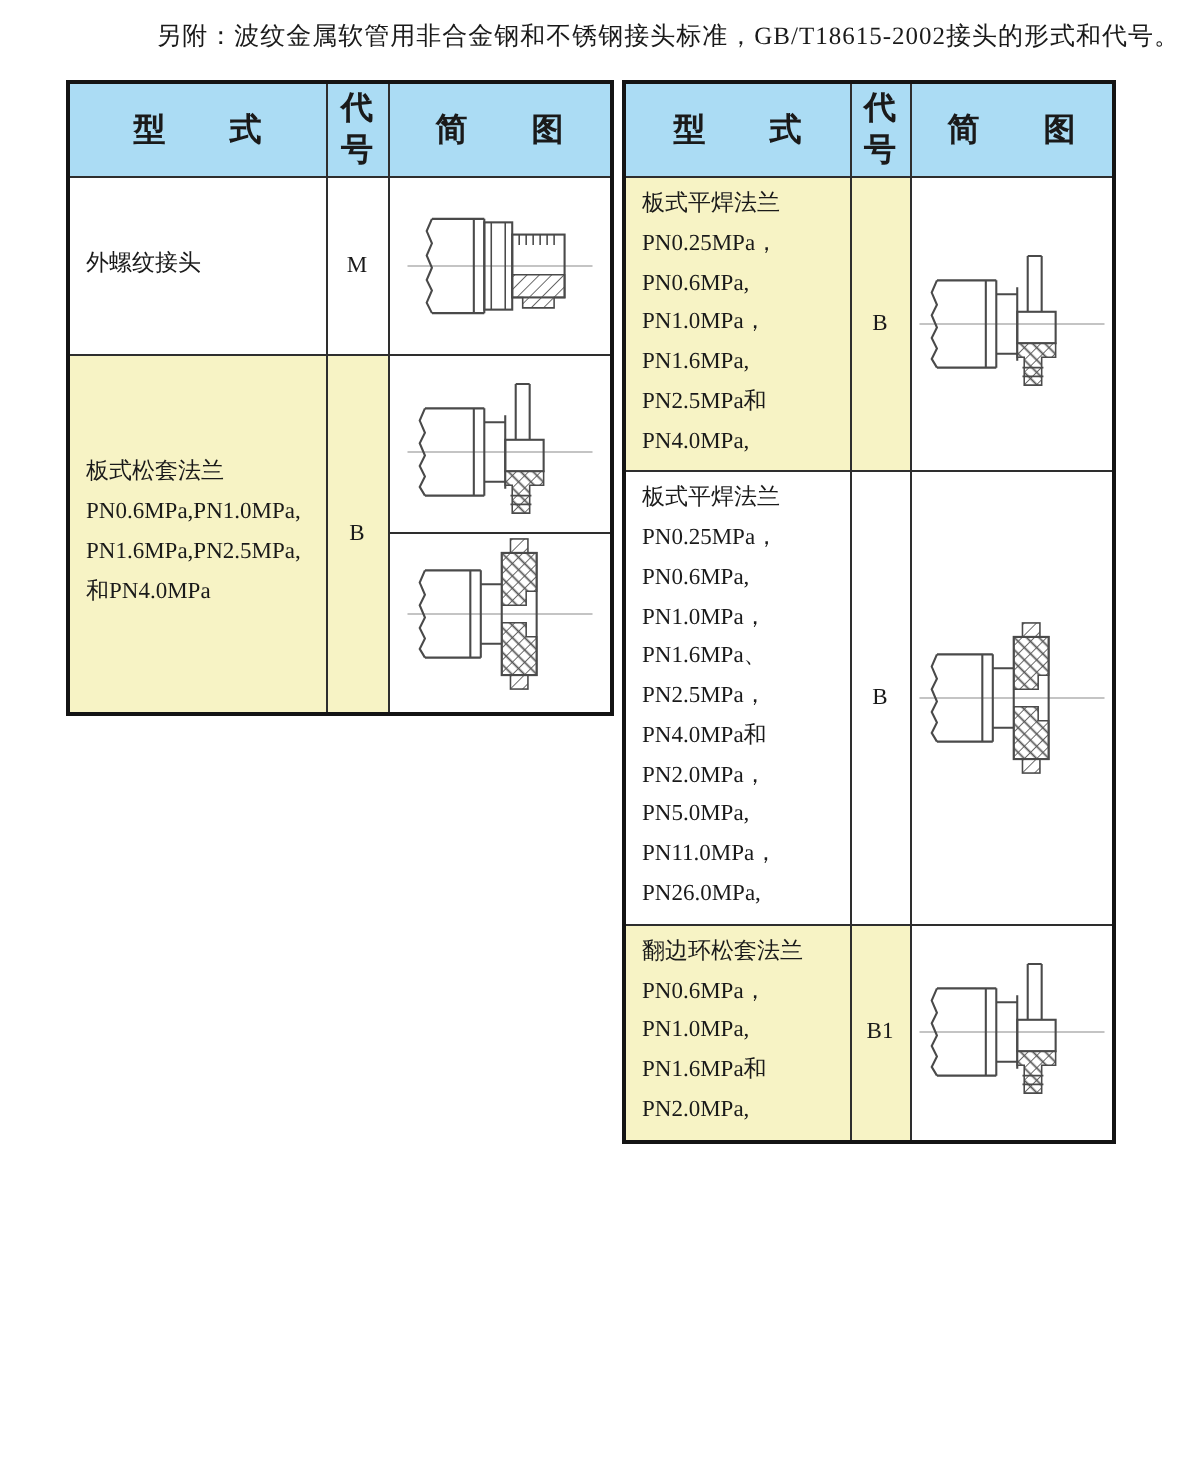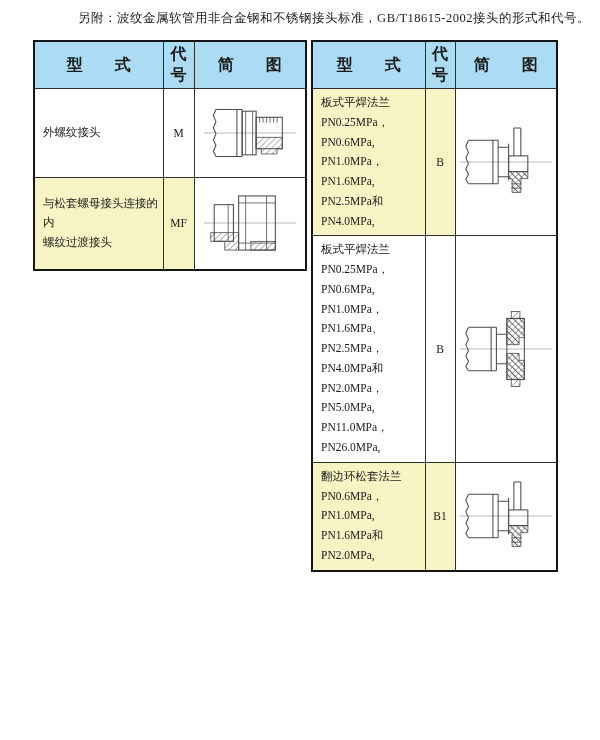--- a/index.html
+++ b/index.html
@@ -164,28 +164,39 @@
     </tr>
     <tr style="height:89px">
       <td class="type-cell">外螺纹接头</td>
       <td class="code-cell">M</td>
       <td class="diag-cell">
         <svg class="diag" viewBox="0 0 110 90">
               <use href="#sym-m"></use>
             </svg>
       </td>
     </tr>
-    <tr class="hl" style="height:92px">
-      <td class="type-cell">与松套螺母接头连接的内
-螺纹过渡接头</td>
-      <td class="code-cell">MF</td>
-      <td class="diag-cell">
-        <svg class="diag" viewBox="0 0 110 90">
-              <use href="#sym-mf"></use>
-            </svg>
+    <tr class="hl" style="height:179px">
+      <td class="type-cell">板式松套法兰
+PN0.6MPa,PN1.0MPa,
+PN1.6MPa,PN2.5MPa,
+和PN4.0MPa</td>
+      <td class="code-cell">B</td>
+      <td class="diag-cell">
+        <div class="diag-stack">
+          <div class="diag-half">
+            <svg class="diag" viewBox="0 0 110 90">
+                  <use href="#sym-flange-a"></use>
+                </svg>
+          </div>
+          <div class="diag-half">
+            <svg class="diag" viewBox="0 0 110 90">
+                  <use href="#sym-flange-b"></use>
+                </svg>
+          </div>
+        </div>
       </td>
     </tr>
   </tbody>
     </table>
 
   <table class="tbl tbl-right">
     <colgroup>
         <col style="width:113px">
         <col style="width:30px">
         <col style="width:102px">

